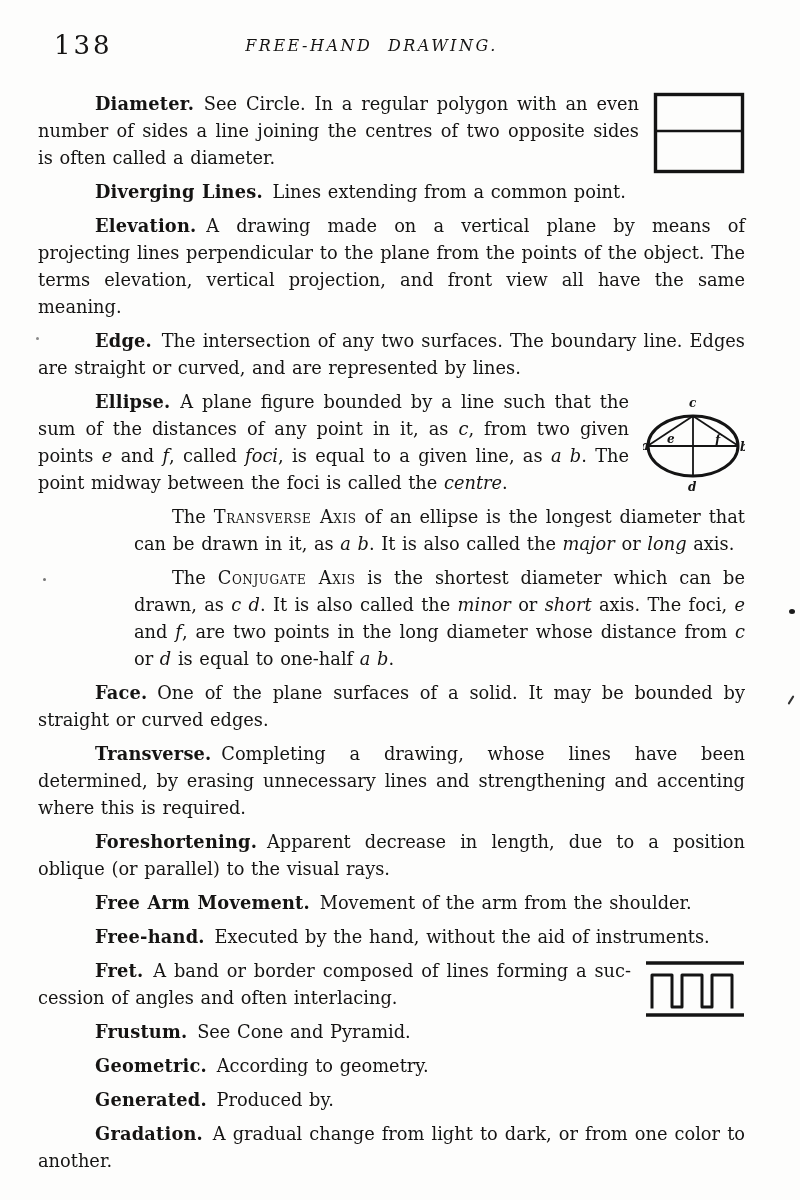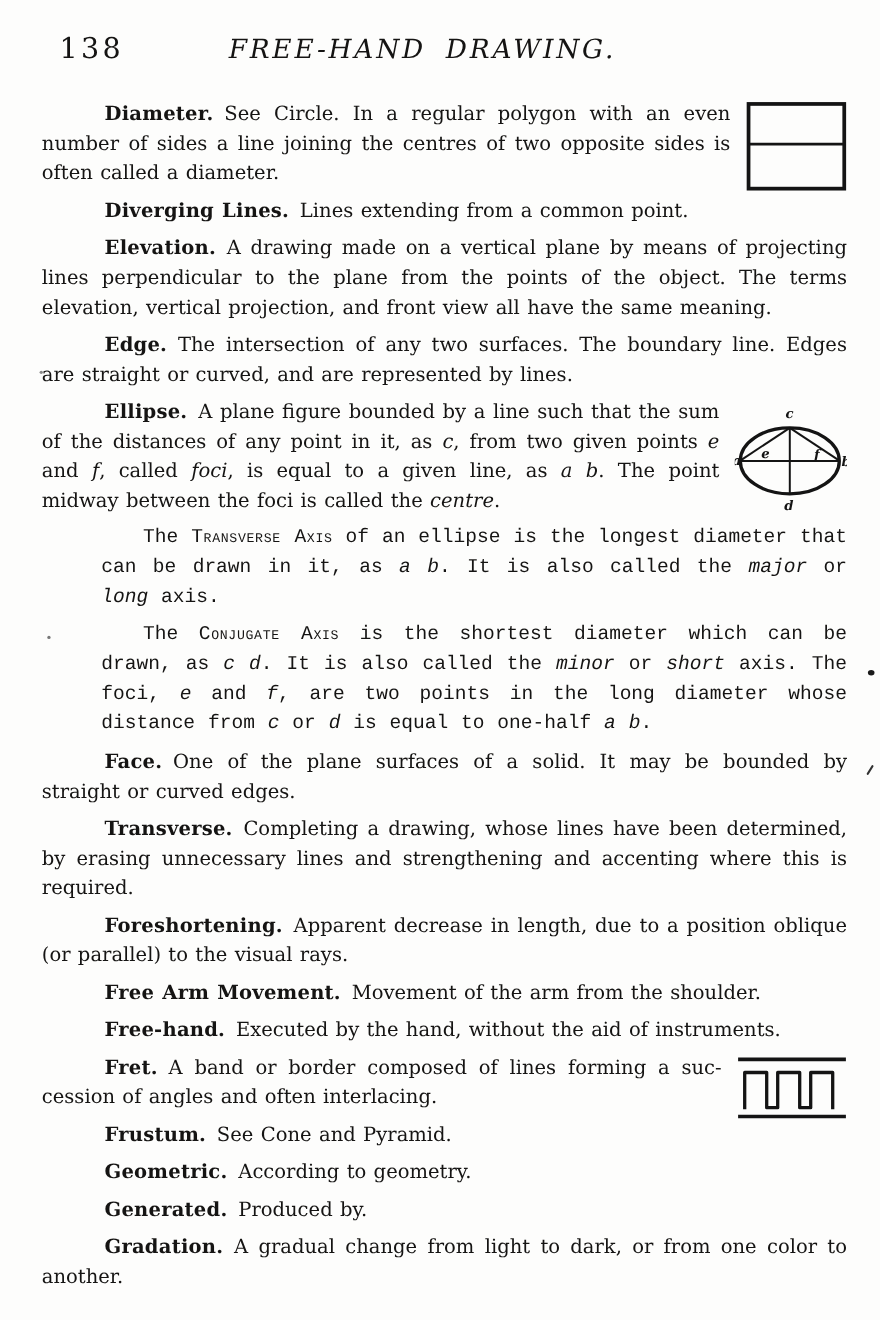--- a/index.html
+++ b/index.html
@@ -6,44 +6,44 @@
   #page{
     position:relative;
     width:800px;height:1200px;
     background:#fdfdfc;
     color:#151413;
     font-family:"DejaVu Serif","Liberation Serif",serif;
     font-size:17.8px;
     line-height:27px;
     overflow:hidden;
     box-sizing:border-box;
-    padding:24px 30px 0 38px;
+    padding:24px 55px 0 38px;
   }
   
   .head-row{position:relative;height:44px;margin-bottom:22px;}
   .pageno{
     position:absolute;left:16px;top:6px;
     font-size:26px;letter-spacing:3px;line-height:30px;
   }
   .running-title{
     position:absolute;left:0;right:40px;top:8px;
     text-align:center;
     font-style:italic;
-    font-size:24px;
+    font-size:16px;
     letter-spacing:2.5px;
     word-spacing:8px;
   }
   
   p.entry, p.sub{
     margin:0 0 7px 0;
     text-align:justify;
     word-spacing:1px;
   }
   p.entry{text-indent:57px;}
-  p.sub{margin-left:54px;text-indent:38px;font-family:Liberation Mono, monospace;}
+  p.sub{margin-left:96px;text-indent:38px;}
   .term{
     font-weight:bold;
     margin-right:0.55em;
     letter-spacing:0.2px;
   }
   .it{font-style:italic;}
   .sc{font-variant:small-caps;letter-spacing:0.6px;}
   
   .fig-r{float:right;margin:2px 0 4px 14px;}
   .fig-r svg{display:block;}

